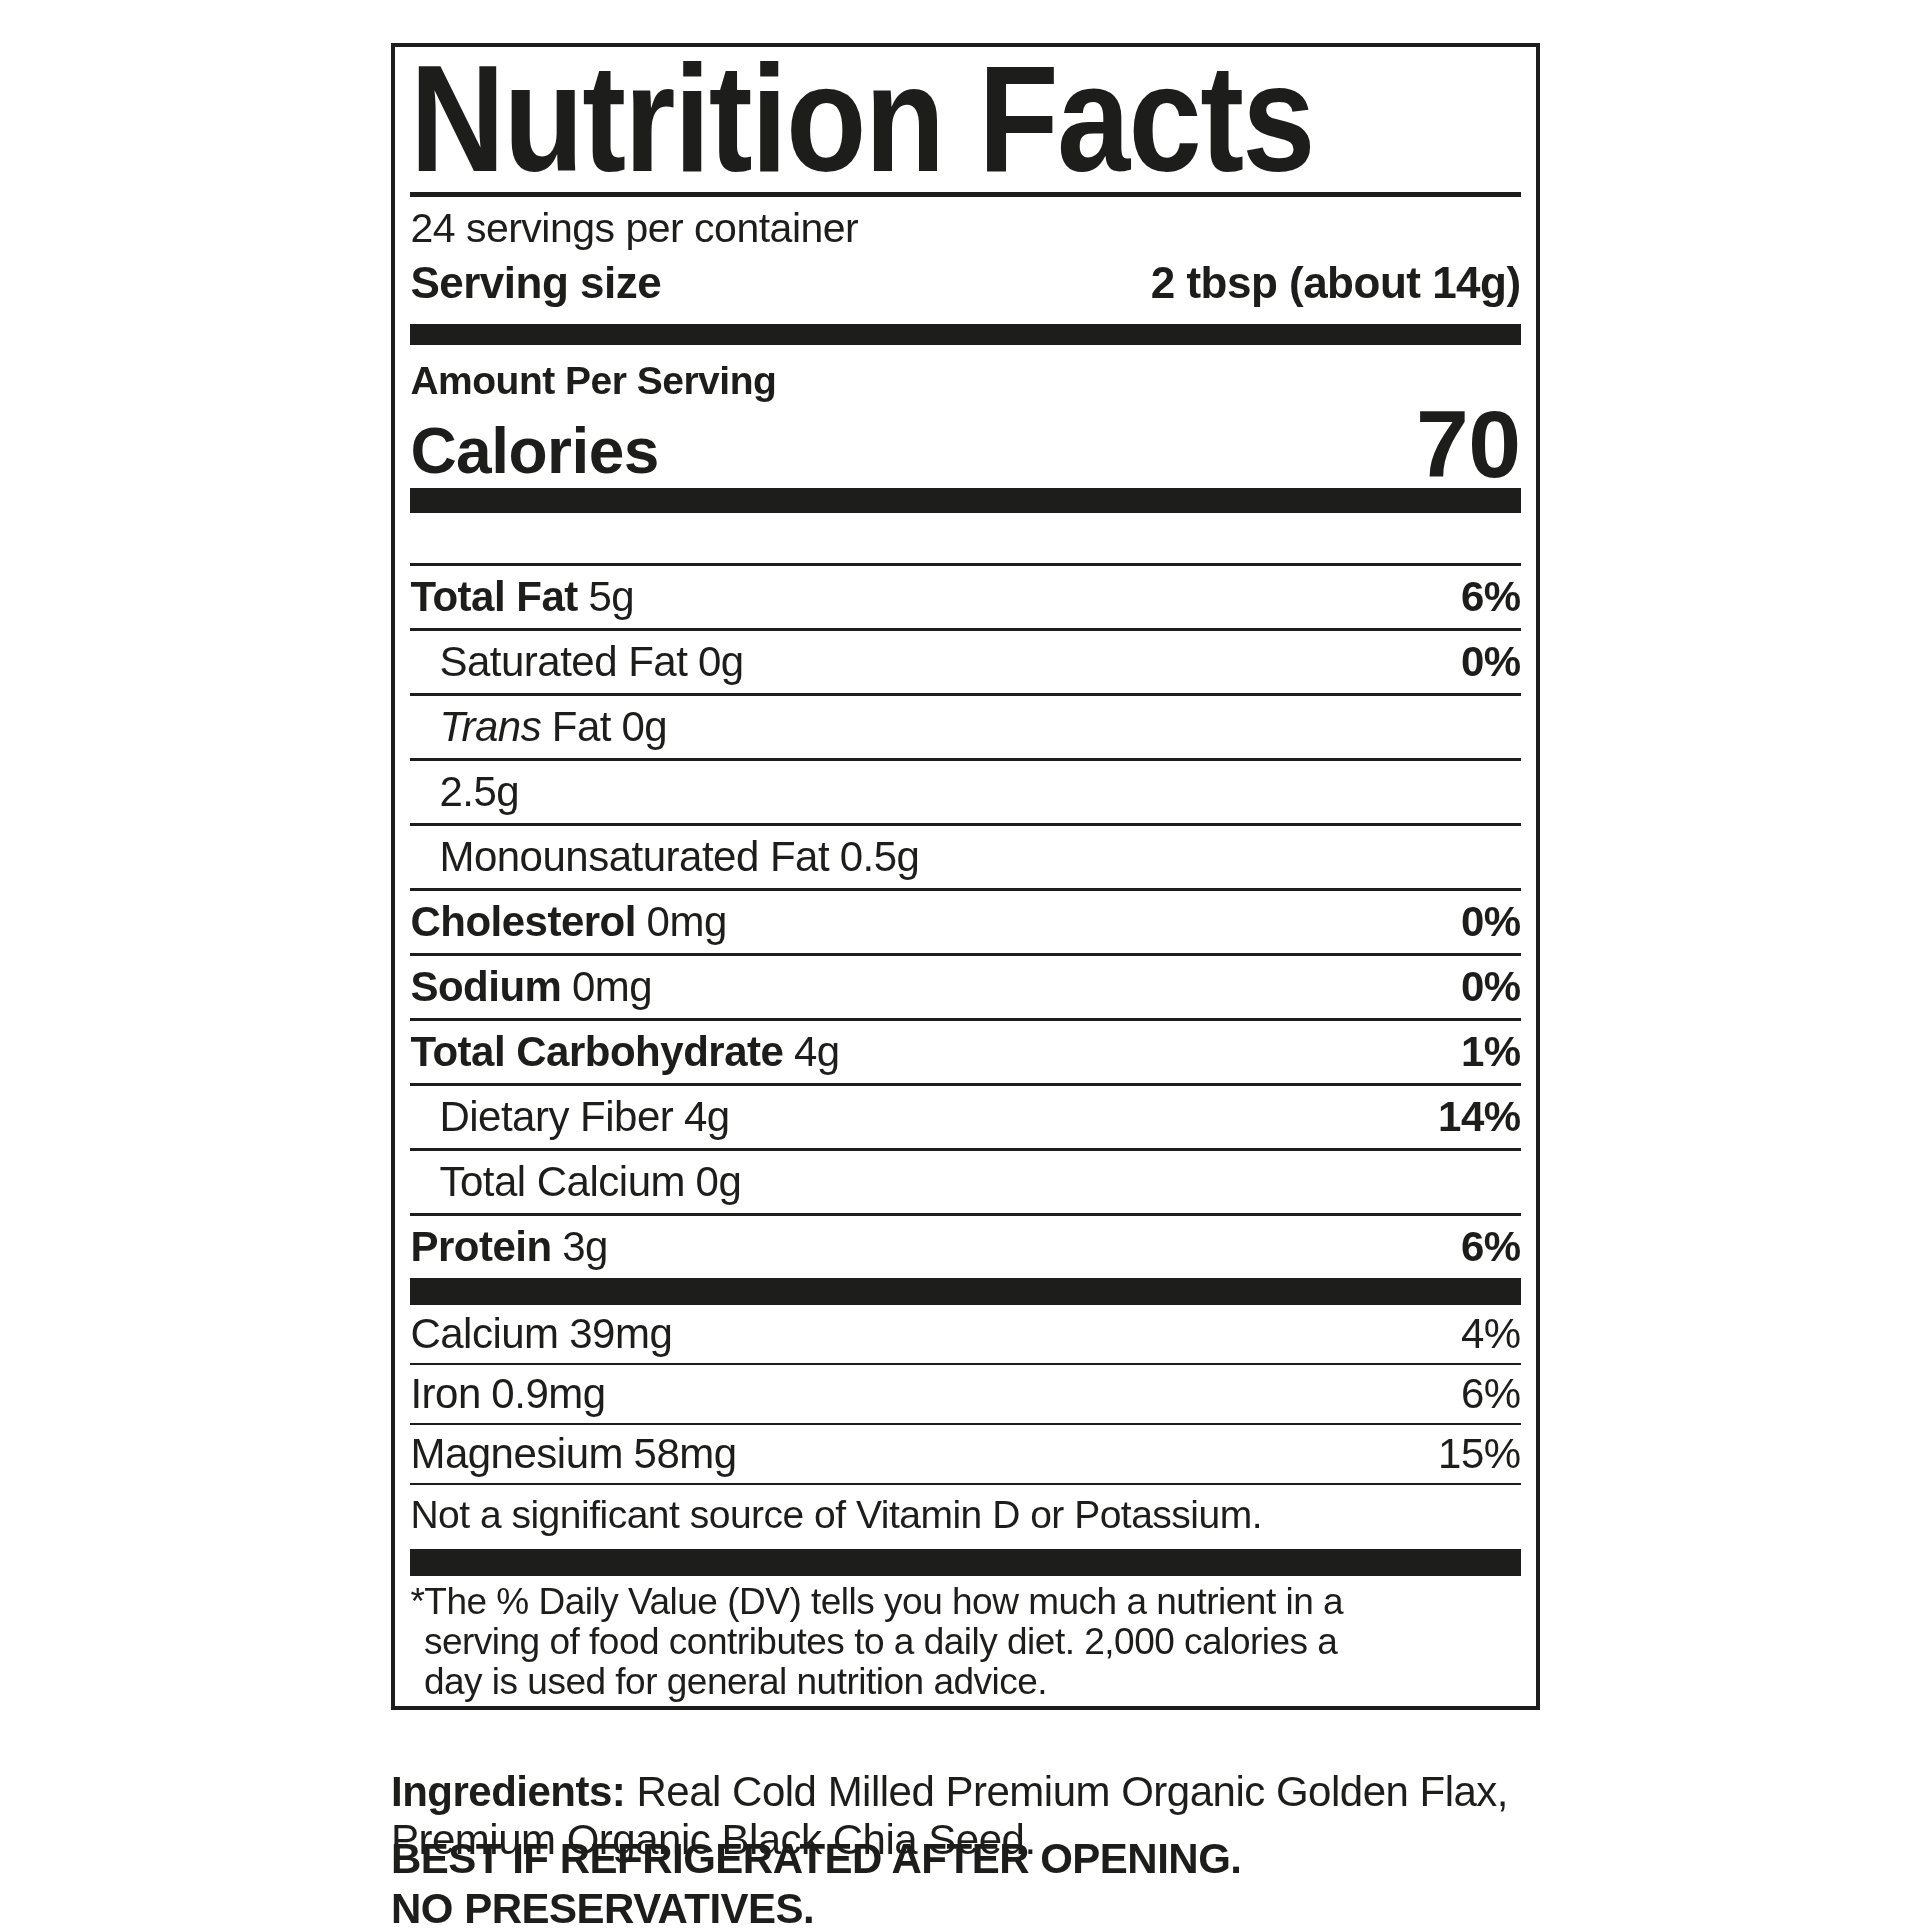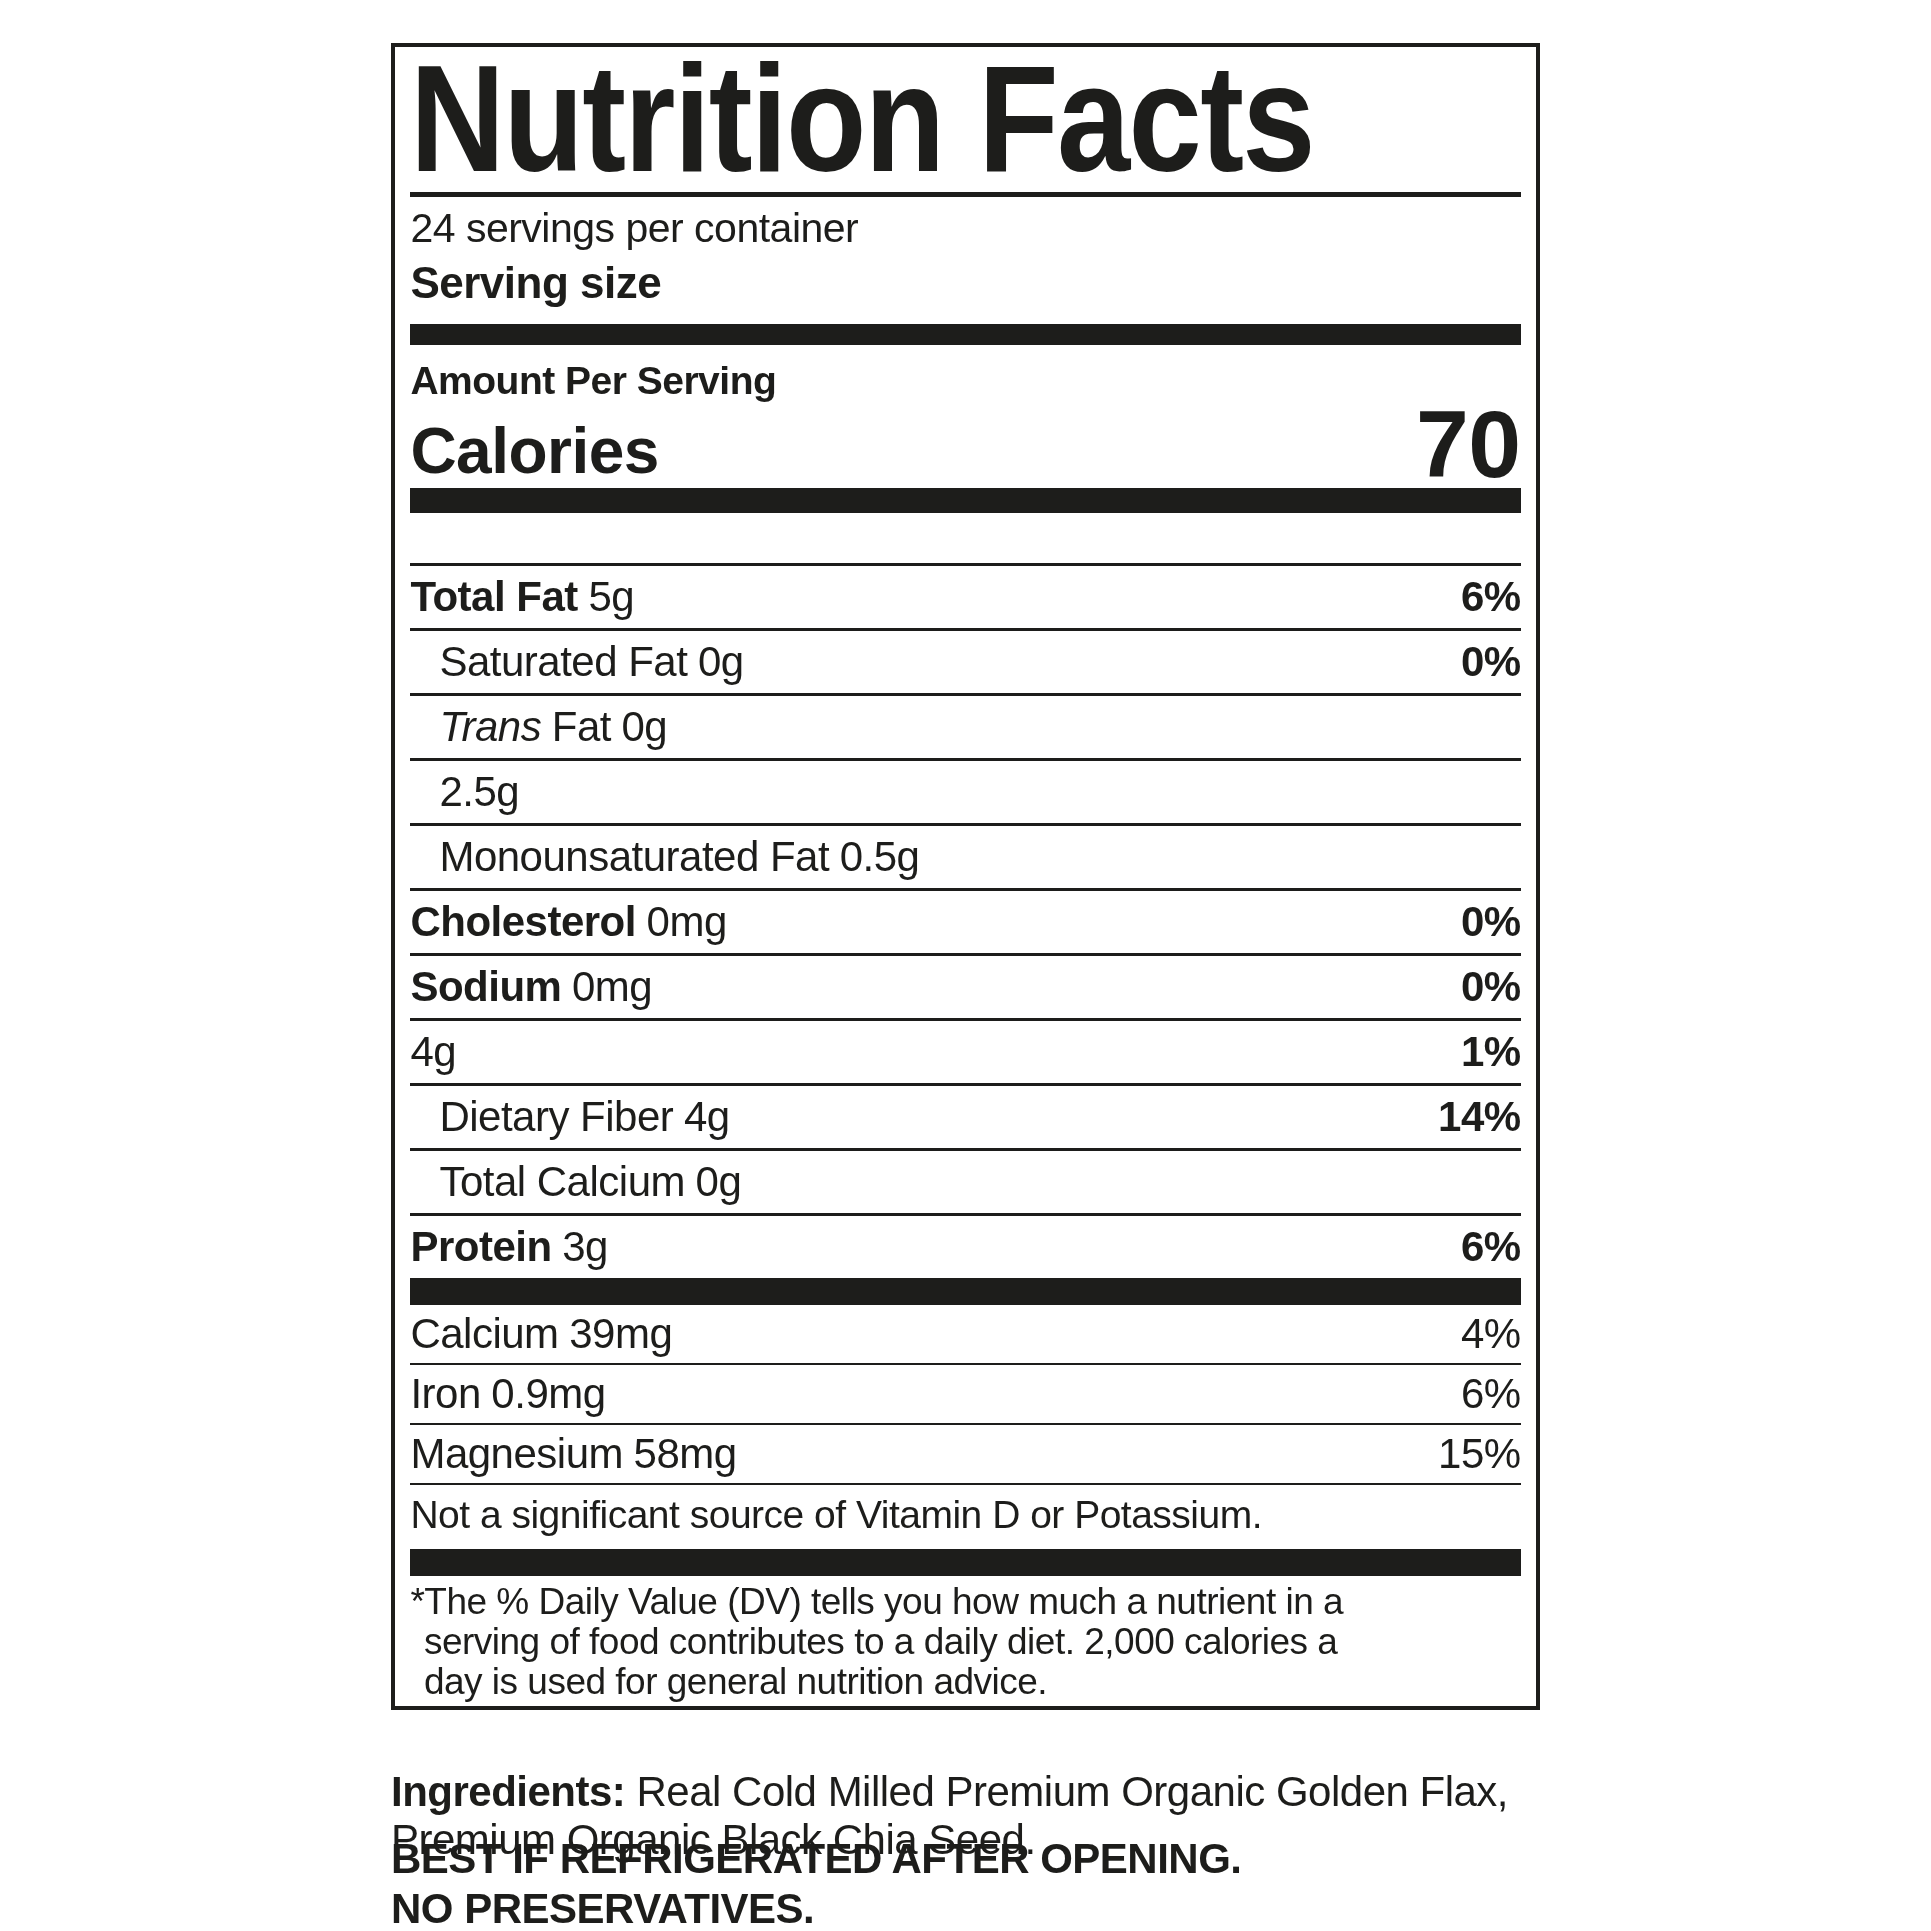--- a/index.html
+++ b/index.html
@@ -64,20 +64,21 @@
 </style>
 </head>
 <body>
 
 <div class="label">
   <div class="title">Nutrition Facts</div>
   <div class="title-rule"></div>
   <div class="servings">24 servings per container</div>
   <div class="serving-row">
     <span>Serving size</span>
+    <span>2 tbsp (about 14g)</span>
   </div>
   <div class="bar bar-sm"></div>
 
   <div class="aps">Amount Per Serving</div>
   <div class="calories-row">
     <span class="cal-label">Calories</span>
     <span class="cal-val">70</span>
   </div>
   <div class="bar bar-md"></div>
 
@@ -127,20 +128,21 @@
   </div>
   <div class="row b">
     <span class="nm">
         <span class="n">Sodium</span>
         <span>0mg</span>
       </span>
     <span class="dv">0%</span>
   </div>
   <div class="row b">
     <span class="nm">
+        <span class="n">Total Carbohydrate</span>
         <span>4g</span>
       </span>
     <span class="dv">1%</span>
   </div>
   <div class="row ind">
     <span class="nm">
         <span class="n">Dietary Fiber</span>
         <span>4g</span>
       </span>
     <span class="dv">14%</span>

